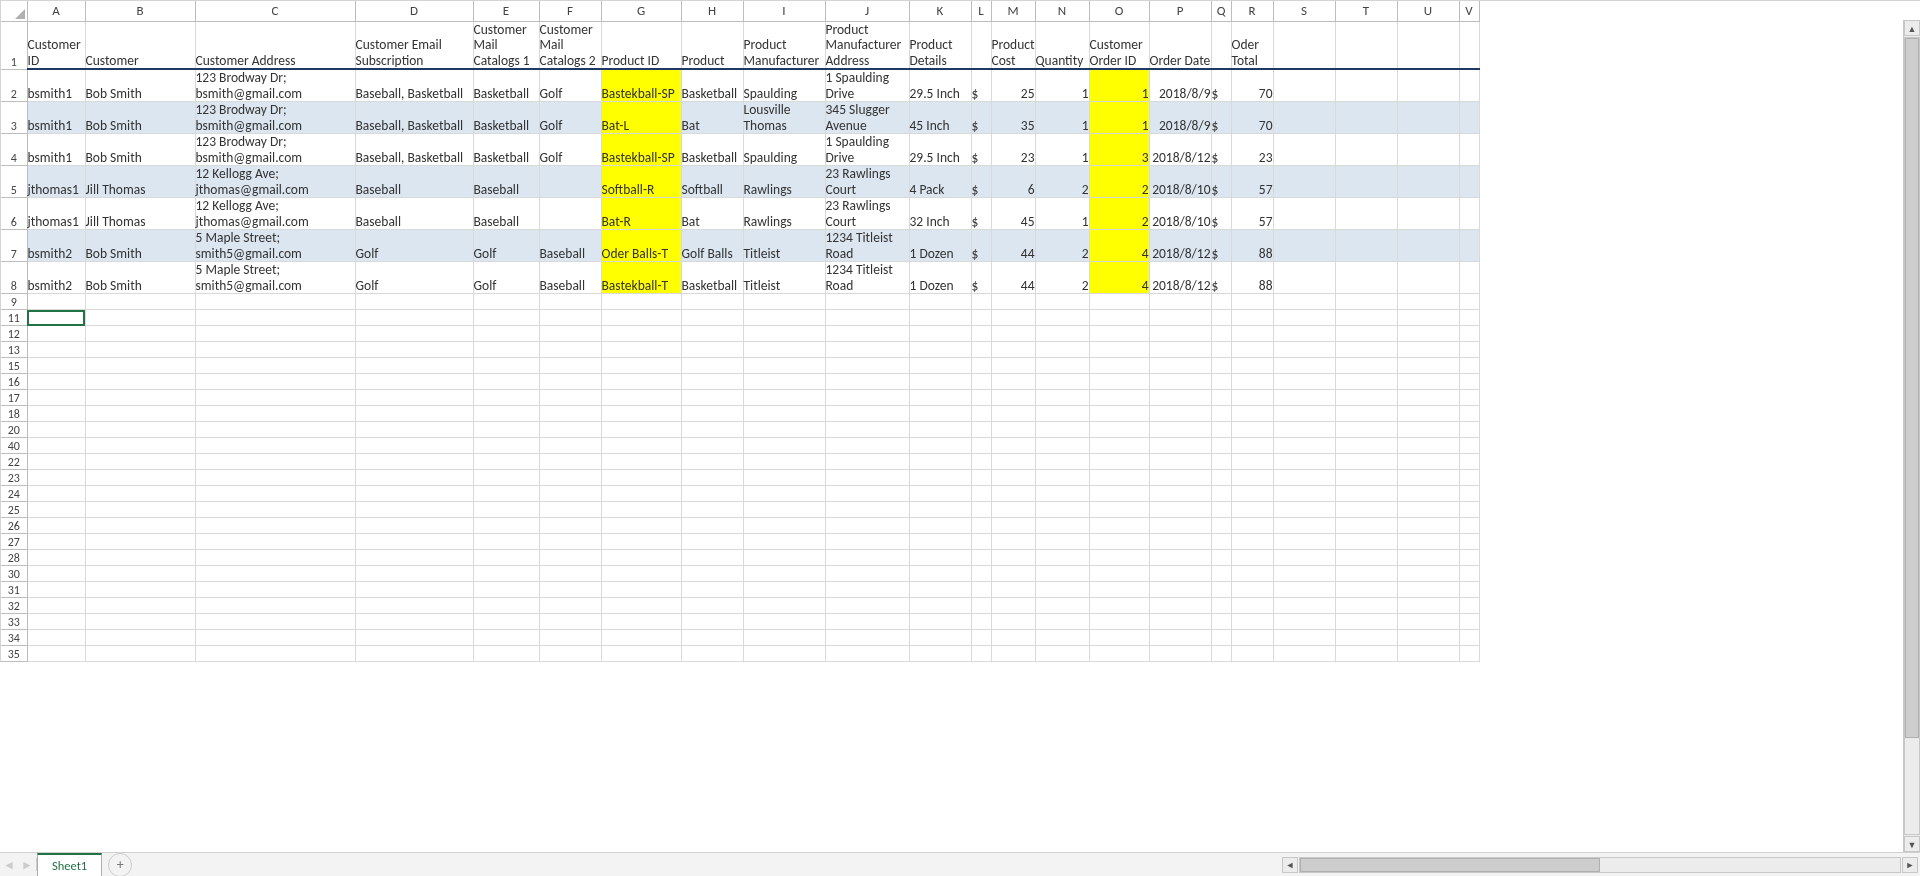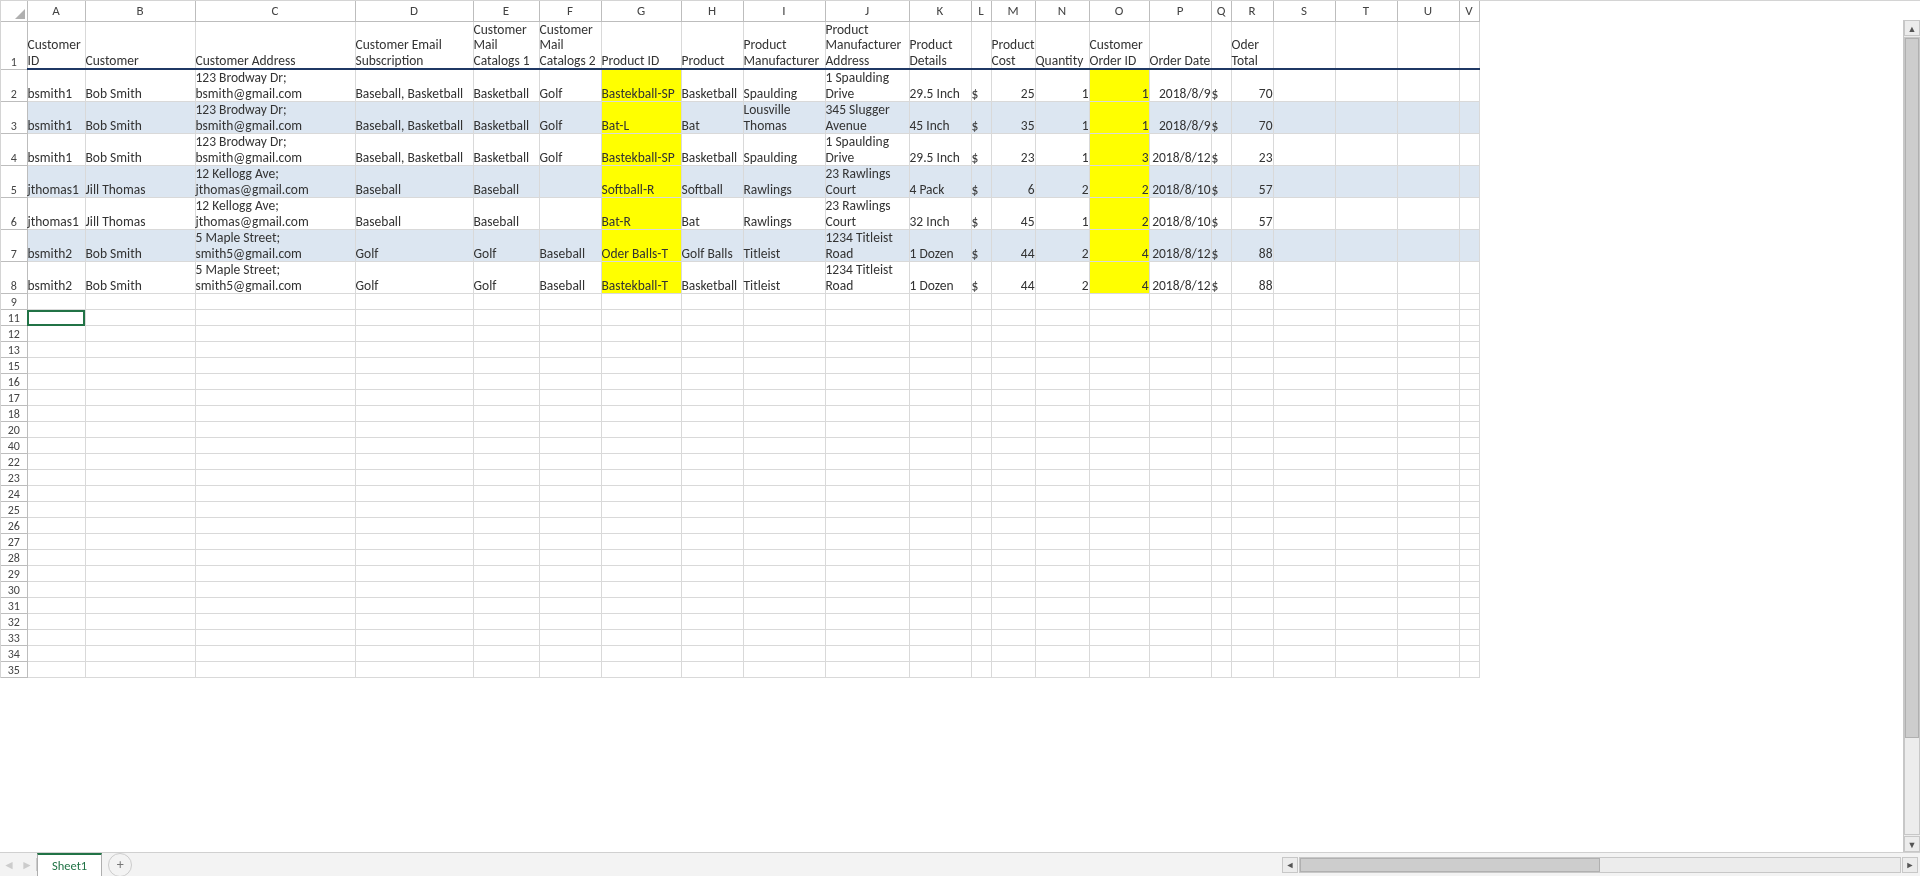--- a/index.html
+++ b/index.html
@@ -714,45 +714,20 @@
               <td class="cell" style="height: 16px;"></td>
               <td class="cell" style="height: 16px;"></td>
               <td class="cell" style="height: 16px;"></td>
               <td class="cell" style="height: 16px;"></td>
               <td class="cell" style="height: 16px;"></td>
               <td class="cell" style="height: 16px;"></td>
               <td class="cell" style="height: 16px;"></td>
               <td class="cell" style="height: 16px;"></td>
             </tr>
             <tr>
-              <th class="rowhead">29</th>
-              <td class="cell" style="height: 16px;"></td>
-              <td class="cell" style="height: 16px;"></td>
-              <td class="cell" style="height: 16px;"></td>
-              <td class="cell" style="height: 16px;"></td>
-              <td class="cell" style="height: 16px;"></td>
-              <td class="cell" style="height: 16px;"></td>
-              <td class="cell" style="height: 16px;"></td>
-              <td class="cell" style="height: 16px;"></td>
-              <td class="cell" style="height: 16px;"></td>
-              <td class="cell" style="height: 16px;"></td>
-              <td class="cell" style="height: 16px;"></td>
-              <td class="cell" style="height: 16px;"></td>
-              <td class="cell" style="height: 16px;"></td>
-              <td class="cell" style="height: 16px;"></td>
-              <td class="cell" style="height: 16px;"></td>
-              <td class="cell" style="height: 16px;"></td>
-              <td class="cell" style="height: 16px;"></td>
-              <td class="cell" style="height: 16px;"></td>
-              <td class="cell" style="height: 16px;"></td>
-              <td class="cell" style="height: 16px;"></td>
-              <td class="cell" style="height: 16px;"></td>
-              <td class="cell" style="height: 16px;"></td>
-            </tr>
-            <tr>
               <th class="rowhead">30</th>
               <td class="cell" style="height: 16px;"></td>
               <td class="cell" style="height: 16px;"></td>
               <td class="cell" style="height: 16px;"></td>
               <td class="cell" style="height: 16px;"></td>
               <td class="cell" style="height: 16px;"></td>
               <td class="cell" style="height: 16px;"></td>
               <td class="cell" style="height: 16px;"></td>
               <td class="cell" style="height: 16px;"></td>
               <td class="cell" style="height: 16px;"></td>

